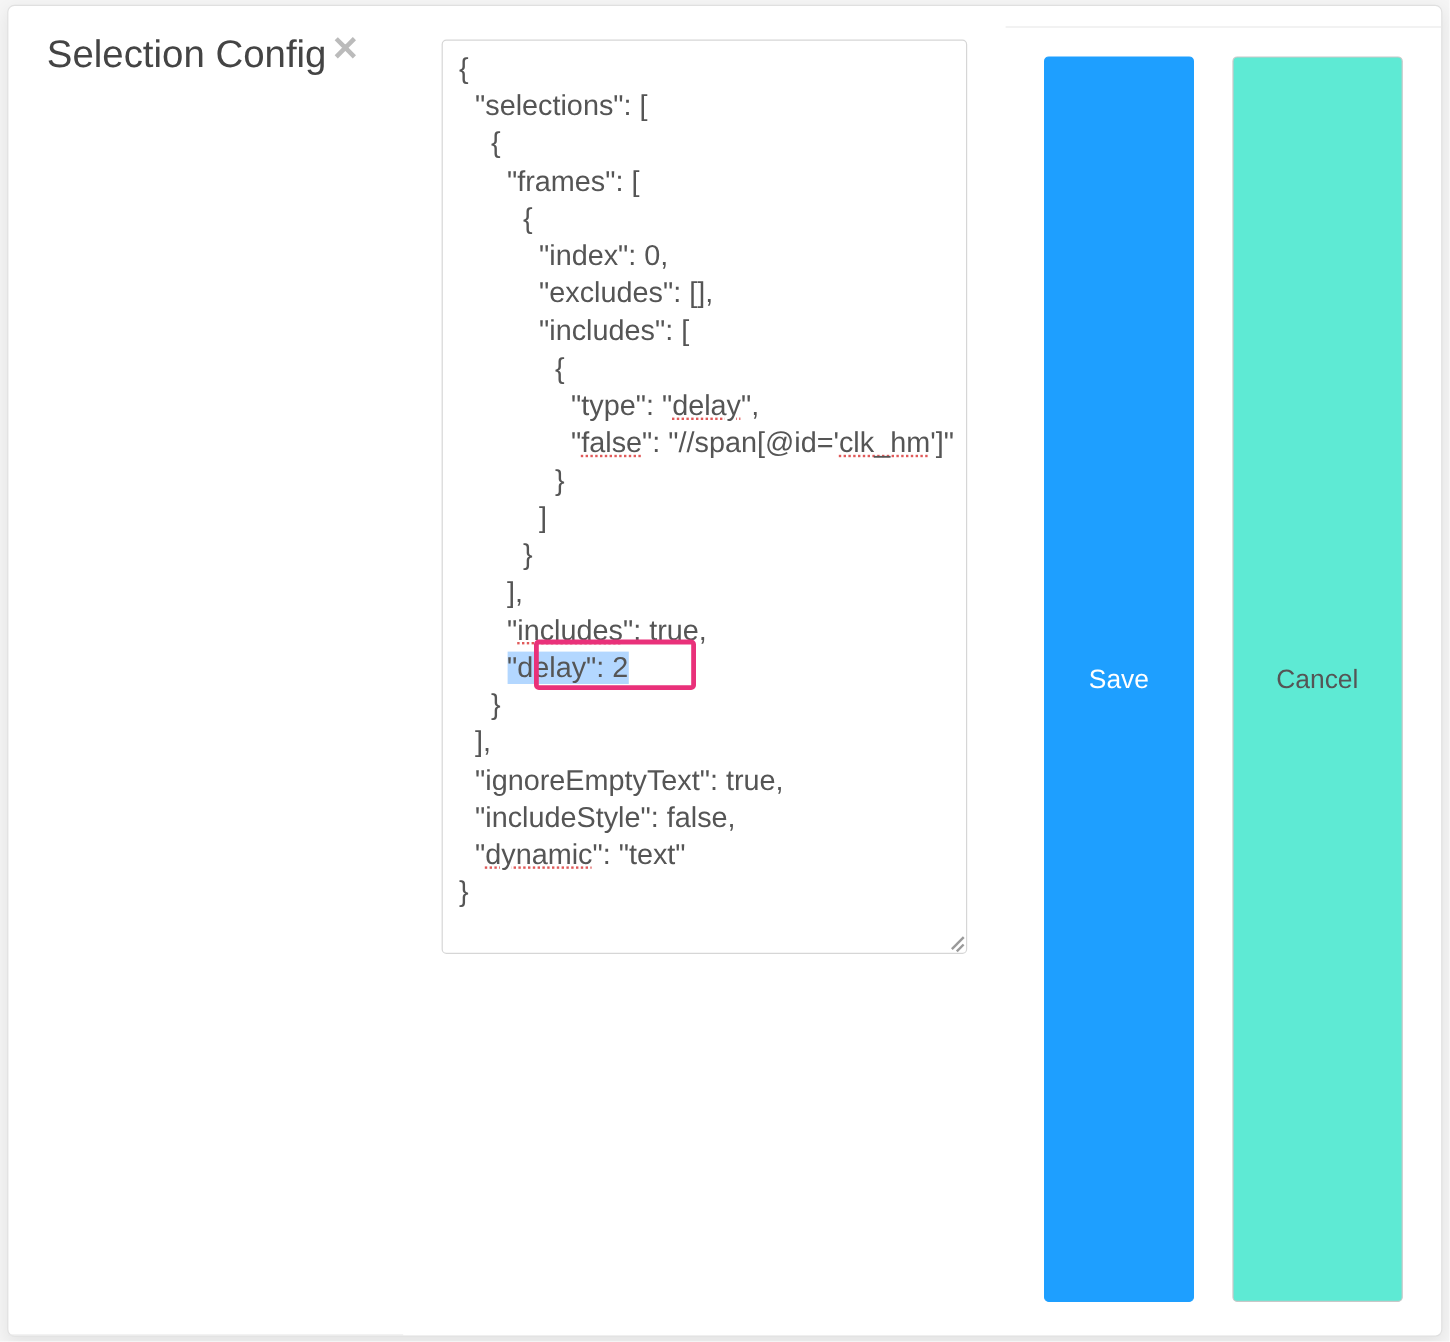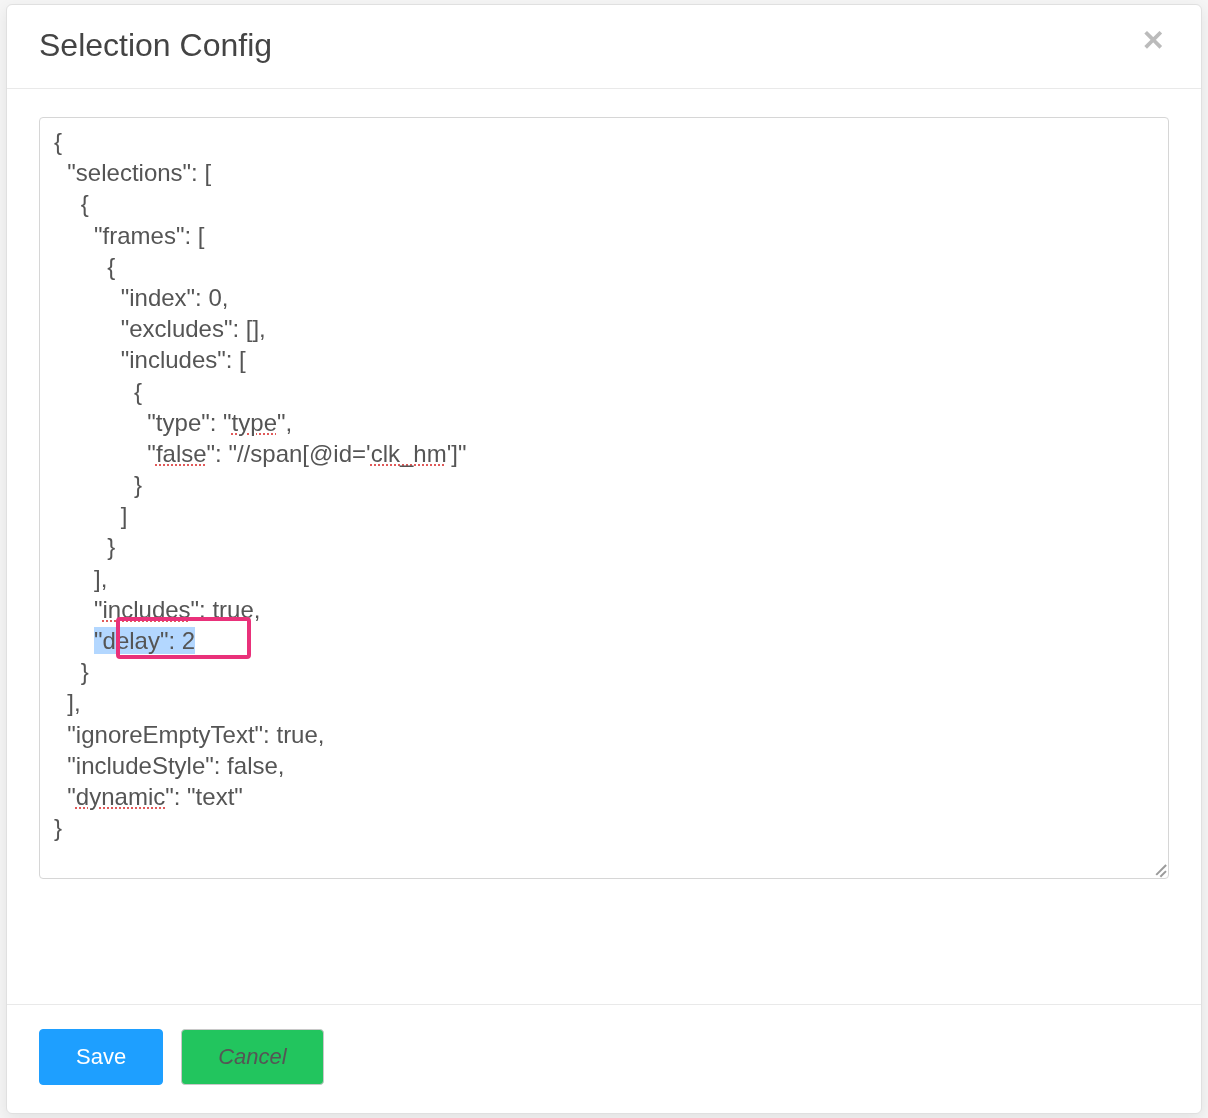--- a/index.html
+++ b/index.html
@@ -15,21 +15,20 @@
       position: absolute;
       top: 4px;
       left: 6px;
       right: 6px;
       bottom: 4px;
       background: #fff;
       border: 1px solid #e0e0e0;
       border-radius: 6px;
       box-shadow: 0 5px 15px rgba(0,0,0,0.08);
       display: flex;
-      flex-direction: column;
     }
     .modal-header {
       padding: 22px 32px 24px 32px;
       border-bottom: 1px solid #e9e9e9;
       display: flex;
       justify-content: space-between;
       align-items: flex-start;
     }
     .modal-title {
       font-size: 32px;
@@ -102,41 +101,40 @@
     .resize-handle::before {
       width: 14px; height: 1.5px; right: -2px; bottom: 6px;
     }
     .resize-handle::after {
       width: 8px; height: 1.5px; right: -1px; bottom: 2px;
     }
     .modal-footer {
       border-top: 1px solid #e9e9e9;
       padding: 24px 32px 28px 32px;
       display: flex;
-      gap: 18px;
+      gap: 32px;
       margin-top: 17px;
     }
     .btn {
       font-size: 22px;
       padding: 14px 36px;
       border-radius: 4px;
       cursor: pointer;
       border: 1px solid transparent;
       line-height: 1.2;
     }
     .btn-primary {
       background: #1e9fff;
       color: #fff;
       border-color: #1e9fff;
     }
     .btn-default {
-      background: #22c55e;
+      background: #5eead4;
       color: #555;
       border-color: #c8c8c8;
-      font-style: italic;
     }
   </style>
 </head>
 <body>
 
 <div class="modal">
   <div class="modal-header">
     <h2 class="modal-title">Selection Config</h2>
     <span class="close-icon">✕</span>
   </div>
@@ -144,21 +142,21 @@
     <div class="code-wrap">
       <div class="code-content"><span>{</span>
 <span>  "selections": [</span>
 <span>    {</span>
 <span>      "frames": [</span>
 <span>        {</span>
 <span>          "index": 0,</span>
 <span>          "excludes": [],</span>
 <span>          "includes": [</span>
 <span>            {</span>
-<span>              "type": "</span><span class="spell">type</span><span>",</span>
+<span>              "type": "</span><span class="spell">delay</span><span>",</span>
 <span>              "</span><span class="spell">false</span><span>": "//span[@id='</span><span class="spell">clk_hm</span><span>']"</span>
 <span>            }</span>
 <span>          ]</span>
 <span>        }</span>
 <span>      ],</span>
 <span>      "</span><span class="spell">includes</span><span>": true,</span>
 <span>      </span><span class="hl-sel">"delay": 2</span>
 <span>    }</span>
 <span>  ],</span>
 <span>  "ignoreEmptyText": true,</span>

